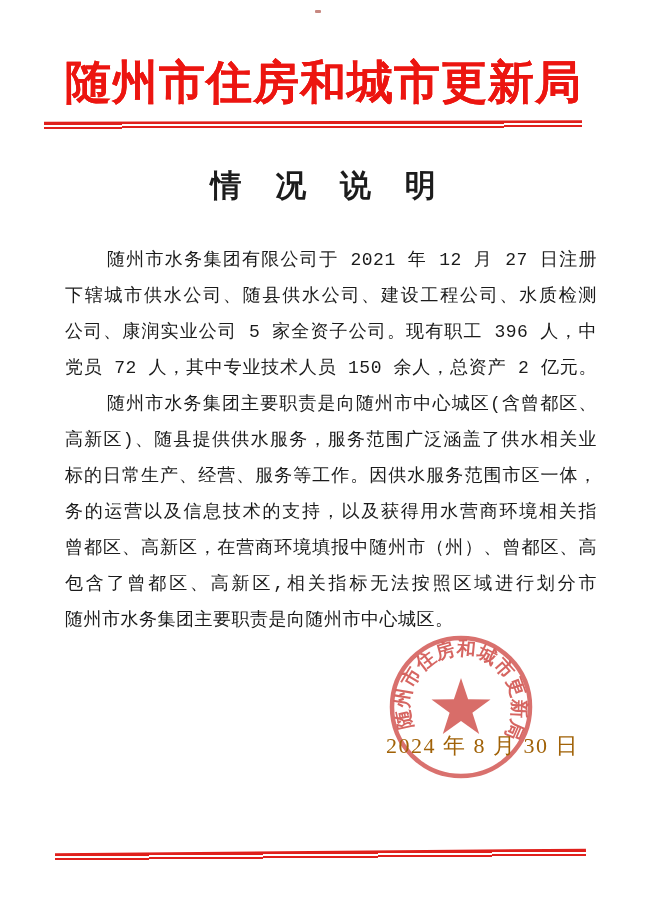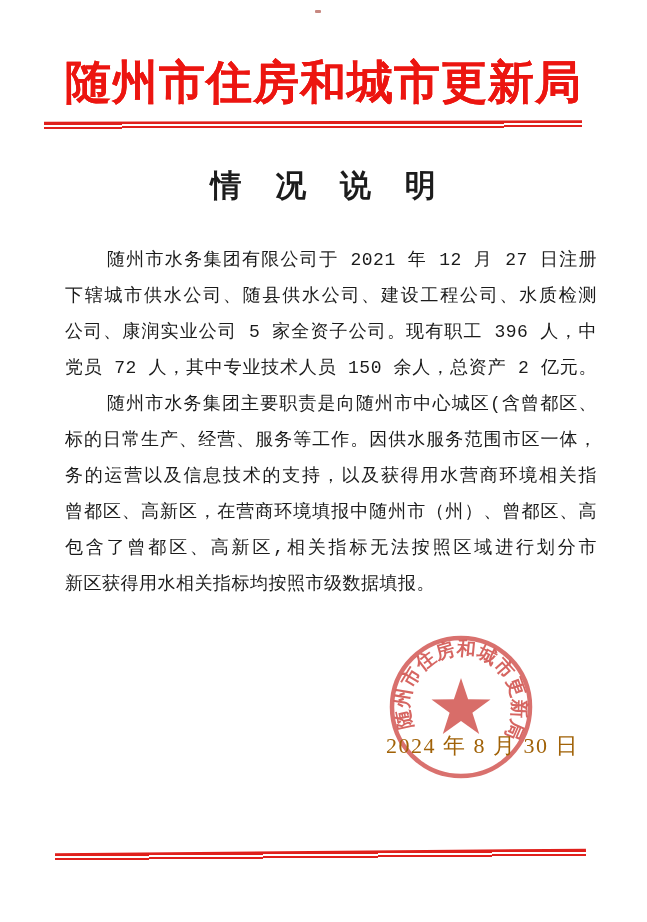--- a/index.html
+++ b/index.html
@@ -80,25 +80,26 @@
   <div class="header-rule"></div>
 
   <div class="doc-title">情 况 说 明</div>
 
   <div class="doc-body">
     <div class="text-line indent">随州市水务集团有限公司于 2021 年 12 月 27 日注册成立，</div>
     <div class="text-line">下辖城市供水公司、随县供水公司、建设工程公司、水质检测</div>
     <div class="text-line">公司、康润实业公司 5 家全资子公司。现有职工 396 人，中共</div>
     <div class="text-line">党员 72 人，其中专业技术人员 150 余人，总资产 2 亿元。</div>
     <div class="text-line indent">随州市水务集团主要职责是向随州市中心城区(含曾都区、</div>
+    <div class="text-line">高新区)、随县提供供水服务，服务范围广泛涵盖了供水相关业</div>
     <div class="text-line">标的日常生产、经营、服务等工作。因供水服务范围市区一体，</div>
     <div class="text-line">务的运营以及信息技术的支持，以及获得用水营商环境相关指</div>
     <div class="text-line">曾都区、高新区，在营商环境填报中随州市（州）、曾都区、高</div>
     <div class="text-line">包含了曾都区、高新区,相关指标无法按照区域进行划分市(州)、</div>
-    <div class="text-line last">新区获得用水相关指标均按照市级数据填报。</div>
+    <div class="text-line last">随州市水务集团主要职责是向随州市中心城区。</div>
   </div>
 
   <div class="seal">
     <svg viewBox="0 0 200 200" xmlns="http://www.w3.org/2000/svg">
       <defs>
         <path id="sealArc" d="M 52.9 119 A 52 52 0 1 1 147.1 119" fill="none"></path>
       </defs>
       <circle cx="100" cy="97" r="69" fill="none" stroke="#cf4a45" stroke-width="4.5" opacity="0.92"></circle>
       <text font-size="19" fill="#cf4a45" letter-spacing="0.5">
         <textPath href="#sealArc" startOffset="2">随州市住房和城市更新局</textPath>

